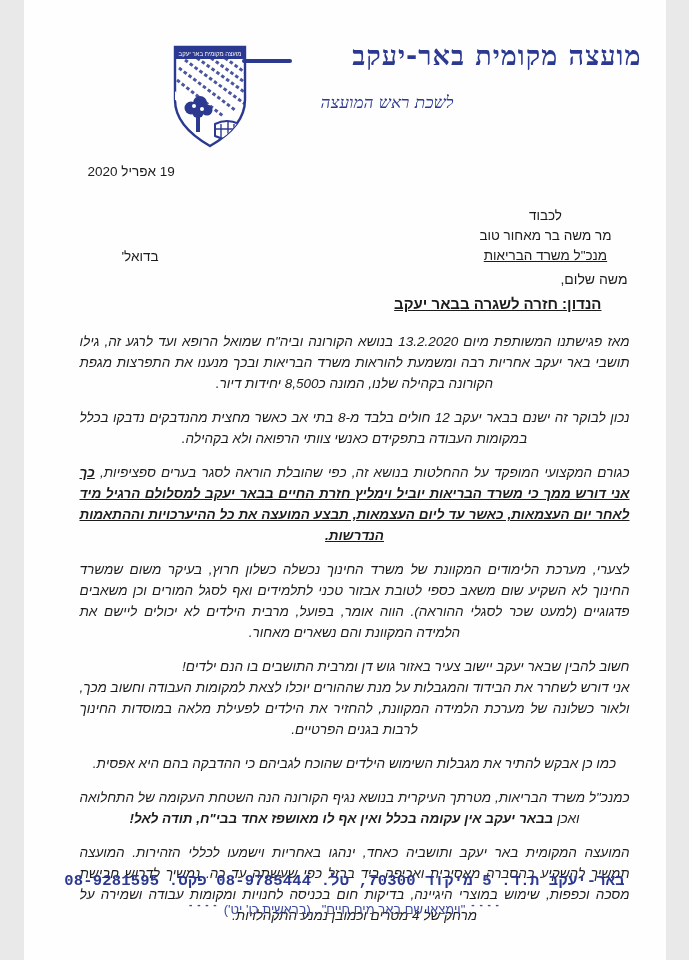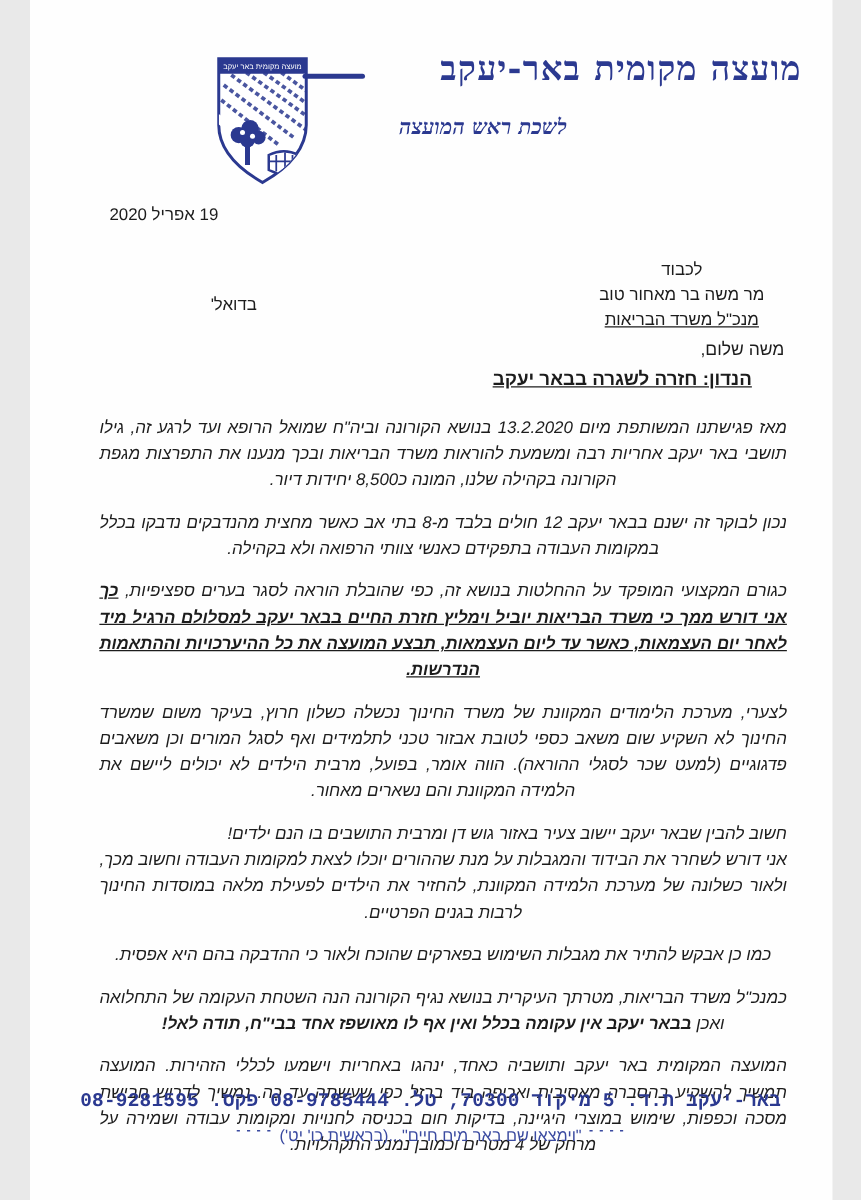--- a/index.html
+++ b/index.html
@@ -21,28 +21,28 @@
     font-weight:bold;font-size:27px;letter-spacing:1px;
     color:#2b3990;white-space:nowrap;
   }
   .title-rule{
     position:absolute;top:59px;left:218px;width:50px;height:4px;
     background:#2b3990;border-radius:2px;
   }
   .office-title{
     position:absolute;top:92px;right:212px;
     font-family:"DejaVu Serif","Liberation Serif",serif;
-    font-style:italic;font-weight:bold;font-size:17px;
+    font-style:italic;font-weight:normal;font-size:17px;
     color:#2b3990;white-space:nowrap;
   }
   
   .date{position:absolute;left:64px;top:164px;font-size:13.5px;}
   .recipient{position:absolute;right:54px;top:206px;font-size:13.5px;line-height:20px;text-align:center;}
   .recipient .underl{text-decoration:underline;}
-  .delivery{position:absolute;left:98px;top:236px;font-size:13.5px;margin-left:47px;}
+  .delivery{position:absolute;left:98px;top:249px;font-size:13.5px;}
   .greeting{position:absolute;right:38px;top:271px;font-size:14px;}
   .subject{
     position:absolute;top:295px;right:64px;
     font-size:15px;font-weight:bold;text-decoration:underline;
     white-space:nowrap;
   }
   
   .body{
     position:absolute;left:56px;right:36px;top:331px;
     font-size:13.5px;line-height:21px;
@@ -148,21 +148,21 @@
       <span>כגורם המקצועי המופקד על ההחלטות בנושא זה, כפי שהובלת הוראה לסגר בערים ספציפיות, </span><span class="emph">כך אני דורש ממך כי משרד הבריאות יוביל וימליץ חזרת החיים בבאר יעקב למסלולם הרגיל מיד לאחר יום העצמאות, כאשר עד ליום העצמאות, תבצע המועצה את כל ההיערכויות וההתאמות הנדרשות.</span>
     </p>
 
     <p>לצערי, מערכת הלימודים המקוונת של משרד החינוך נכשלה כשלון חרוץ, בעיקר משום שמשרד החינוך לא השקיע שום משאב כספי לטובת אבזור טכני לתלמידים ואף לסגל המורים וכן משאבים פדגוגיים (למעט שכר לסגלי ההוראה). הווה אומר, בפועל, מרבית הילדים לא יכולים ליישם את הלמידה המקוונת והם נשארים מאחור.</p>
 
     <p>
       <span class="line-right" style="display:block;">חשוב להבין שבאר יעקב יישוב צעיר באזור גוש דן ומרבית התושבים בו הנם ילדים!</span>
       <span>אני דורש לשחרר את הבידוד והמגבלות על מנת שההורים יוכלו לצאת למקומות העבודה וחשוב מכך, ולאור כשלונה של מערכת הלמידה המקוונת, להחזיר את הילדים לפעילת מלאה במוסדות החינוך לרבות בגנים הפרטיים.</span>
     </p>
 
-    <p class="line-center">כמו כן אבקש להתיר את מגבלות השימוש בפארקים שהוכח ולאור כי ההדבקה בהם היא אפסית.</p>
+    <p class="line-center">כמו כן אבקש להתיר את מגבלות השימוש הילדים שהוכח לגביהם כי ההדבקה בהם היא אפסית.</p>
 
     <p>
       <span>כמנכ"ל משרד הבריאות, מטרתך העיקרית בנושא נגיף הקורונה הנה השטחת העקומה של התחלואה ואכן </span><span class="strong">בבאר יעקב אין עקומה בכלל ואין אף לו מאושפז אחד בבי"ח, תודה לאל!</span>
     </p>
 
     <p>המועצה המקומית באר יעקב ותושביה כאחד, ינהגו באחריות וישמעו לכללי הזהירות. המועצה תמשיך להשקיע בהסברה מאסיבית ואכיפה ביד ברזל כפי שעשתה עד כה. נמשיך לדרוש חבישת מסכה וכפפות, שימוש במוצרי היגיינה, בדיקות חום בכניסה לחנויות ומקומות עבודה ושמירה על מרחק של 4 מטרים וכמובן נמנע התקהלויות.</p>
   </div>
 
   <div class="footer-address">באר-יעקב ת.ד. 5 מיקוד 70300, טל. 08-9785444 פקס. 08-9281595</div>
   <div class="footer-motto">

